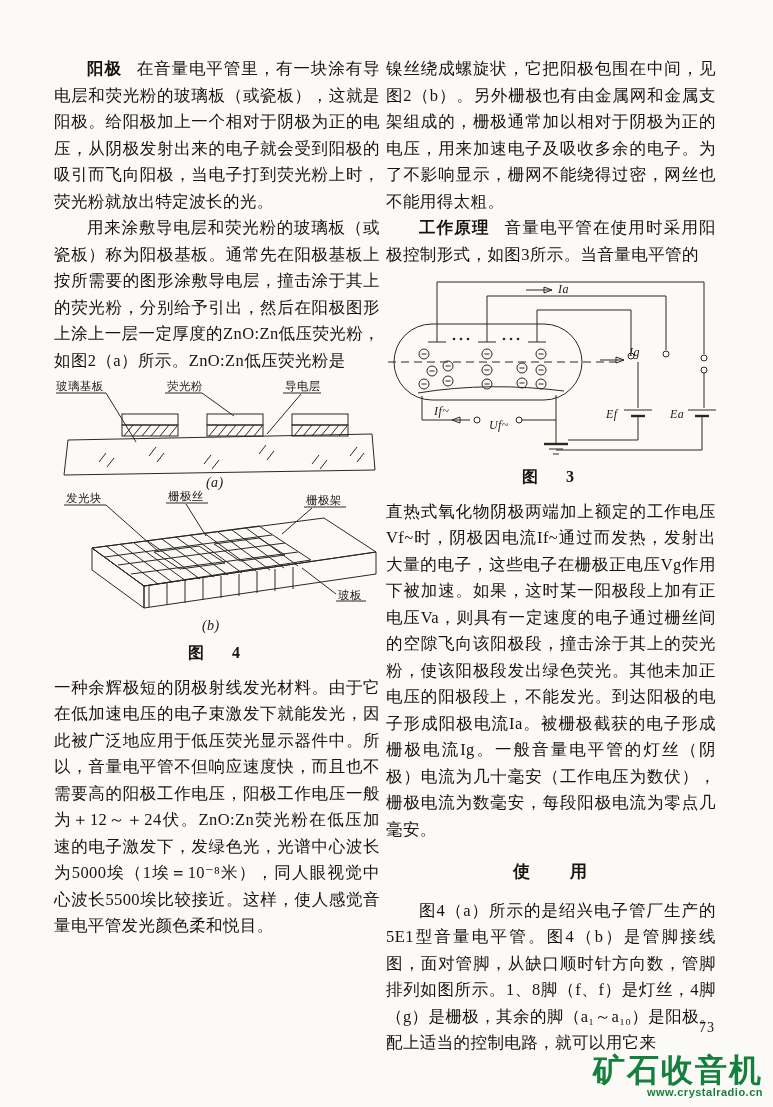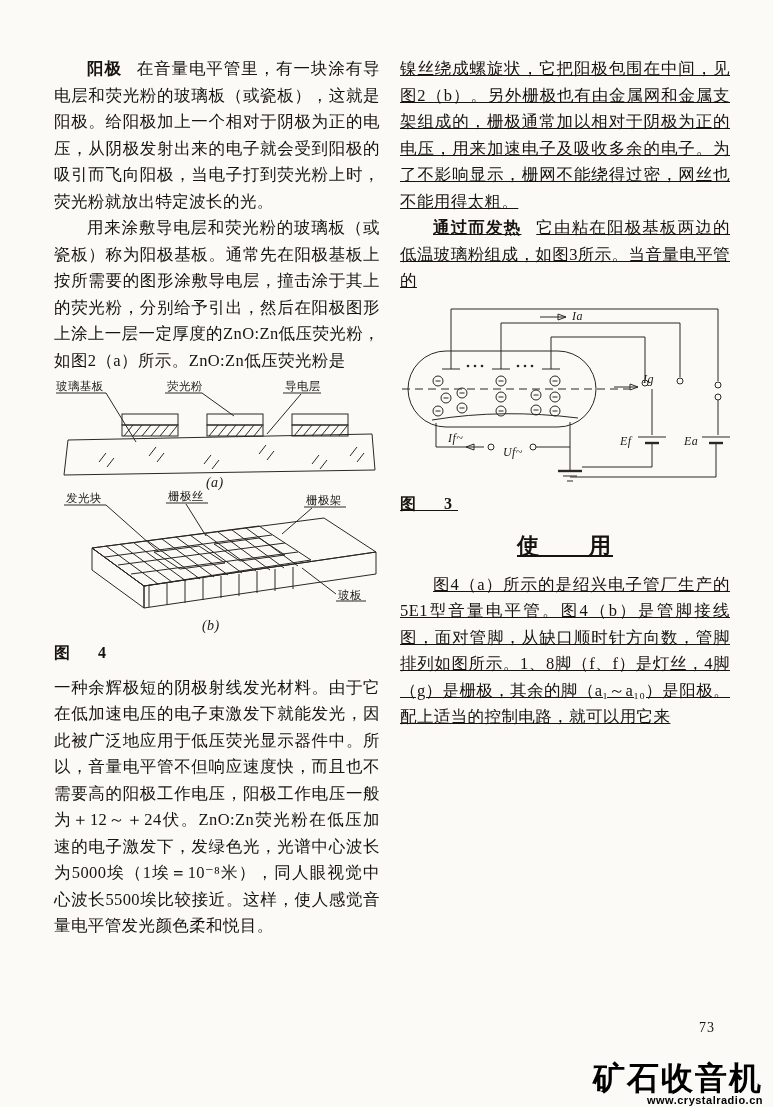--- a/index.html
+++ b/index.html
@@ -7,47 +7,47 @@
     position:relative;width:773px;height:1107px;margin:0 auto;
     background:#fbfaf6;overflow:hidden;
     font-family:"Liberation Serif","DejaVu Serif",serif;
     color:#17140f;
   }
   .col{
     position:absolute;top:56px;text-align:justify;
     font-size:16.5px;line-height:26.5px;letter-spacing:0.4px;
   }
   .col-left{left:54px;width:326px;}
-  .col-right{left:400px;width:330px;text-decoration:underline;}
+  .col-right{left:386px;width:330px;}
   .para{margin:0;text-indent:2em;}
   .para.noindent{text-indent:0;}
   .phead{font-weight:bold;margin-right:0.9em;}
   .fig{margin:4px 0 2px 0;}
   .fig svg{display:block;}
   .fig-line{stroke:#2b2822;stroke-width:1;fill:none;}
   .fig-line-thick{stroke:#2b2822;stroke-width:2.4;fill:none;}
   .fig-dash{stroke:#2b2822;stroke-width:1;fill:none;stroke-dasharray:8 5;}
   .fig-label{font-family:"Liberation Serif","DejaVu Serif",serif;font-size:11.5px;fill:#1d1a15;}
   .fig-label-i{font-family:"Liberation Serif","DejaVu Serif",serif;font-size:12px;font-style:italic;fill:#1d1a15;}
   .subcap{font-style:italic;font-size:14px;}
   .figcap{
-    text-align:left;font-weight:bold;font-size:16px;
+    text-align:center;font-weight:bold;font-size:16px;
     margin:2px 0 8px 0;letter-spacing:6px;text-indent:0;
   }
   .section-title{
-    text-align:center;font-weight:bold;font-size:22px;
+    text-align:center;font-weight:bold;font-size:17px;
     margin:16px 0 12px 0;text-indent:0;letter-spacing:2px;
   }
   .page-num{
     position:absolute;left:699px;top:1020px;
     font-weight:normal;font-size:14px;letter-spacing:1px;
   }
   .watermark{
-    position:absolute;right:10px;bottom:0;text-align:right;
-    color:#000000;font-family:"Liberation Sans","DejaVu Sans",sans-serif;
+    position:absolute;right:10px;bottom:8px;text-align:right;
+    color:#15803d;font-family:"Liberation Sans","DejaVu Sans",sans-serif;
     line-height:1.05;
   }
   .wm-title{font-size:32px;font-weight:bold;letter-spacing:2px;}
   .wm-url{font-size:11px;font-weight:bold;letter-spacing:0.5px;}
 </style>
 </head>
 <body>
 
 <div class="page">
 
@@ -116,21 +116,21 @@
     </div>
 
     <p class="para noindent"><span>一种余辉极短的阴极射线发光材料。由于它在低加速电压的电子束激发下就能发光，因此被广泛地应用于低压荧光显示器件中。所以，音量电平管不但响应速度快，而且也不需要高的阳极工作电压，阳极工作电压一般为＋12～＋24伏。ZnO:Zn荧光粉在低压加速的电子激发下，发绿色光，光谱中心波长为5000埃（1埃＝10⁻⁸米），同人眼视觉中心波长5500埃比较接近。这样，使人感觉音量电平管发光颜色柔和悦目。</span></p>
 
   </div>
 
   <div class="col col-right">
 
     <p class="para noindent"><span>镍丝绕成螺旋状，它把阳极包围在中间，见图2（b）。另外栅极也有由金属网和金属支架组成的，栅极通常加以相对于阴极为正的电压，用来加速电子及吸收多余的电子。为了不影响显示，栅网不能绕得过密，网丝也不能用得太粗。</span></p>
 
-    <p class="para"><b class="phead">通过而发热</b><span>它由粘在阳极基板两边的低温玻璃粉组成，如图3所示。当音量电平管的</span></p>
+    <p class="para"><b class="phead">工作原理</b><span>音量电平管在使用时采用阳极控制形式，如图3所示。当音量电平管的</span></p>
 
     <div class="fig">
       <svg width="330" height="190" viewBox="0 0 330 190">
 
         <rect class="fig-line" x="8" y="52" width="188" height="76" rx="38" ry="38"></rect>
 
         <g>
           <path class="fig-line" d="M42,70 H60 M51,70 V10 M92,70 H110 M101,70 V24 M142,70 H160 M151,70 V38"></path>
           <circle cx="68" cy="67" r="1.3" fill="#2b2822"></circle>
             <circle cx="75" cy="67" r="1.3" fill="#2b2822"></circle>
@@ -243,20 +243,21 @@
         <text x="172" y="21" class="fig-label-i">Ia</text>
         <text x="243" y="84" class="fig-label-i">Ig</text>
         <text x="220" y="146" class="fig-label-i">Ef</text>
         <text x="284" y="146" class="fig-label-i">Ea</text>
         <text x="48" y="143" class="fig-label-i">If~</text>
         <text x="103" y="157" class="fig-label-i">Uf~</text>
       </svg>
       <p class="figcap">图　3</p>
     </div>
 
+    <p class="para noindent"><span>直热式氧化物阴极两端加上额定的工作电压Vf~时，阴极因电流If~通过而发热，发射出大量的电子，这些电子在栅极正电压Vg作用下被加速。如果，这时某一阳极段上加有正电压Va，则具有一定速度的电子通过栅丝间的空隙飞向该阳极段，撞击涂于其上的荧光粉，使该阳极段发出绿色荧光。其他未加正电压的阳极段上，不能发光。到达阳极的电子形成阳极电流Ia。被栅极截获的电子形成栅极电流Ig。一般音量电平管的灯丝（阴极）电流为几十毫安（工作电压为数伏），栅极电流为数毫安，每段阳极电流为零点几毫安。</span></p>
 
     <h2 class="section-title">使　　用</h2>
 
     <p class="para"><span>图4（a）所示的是绍兴电子管厂生产的5E1型音量电平管。图4（b）是管脚接线图，面对管脚，从缺口顺时针方向数，管脚排列如图所示。1、8脚（f、f）是灯丝，4脚（g）是栅极，其余的脚（a₁～a₁₀）是阳极。配上适当的控制电路，就可以用它来</span></p>
   </div>
 
   <div class="page-num">73</div>
 
   <div class="watermark">
     <div class="wm-title">矿石收音机</div>

